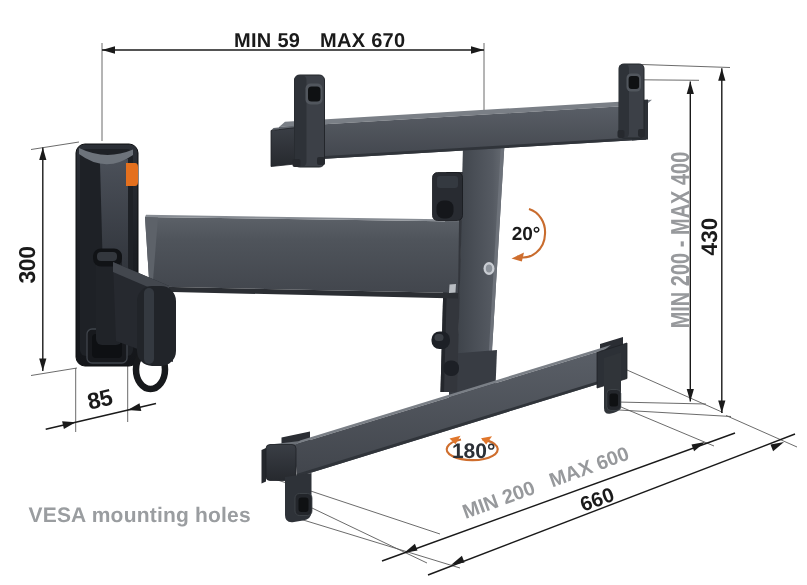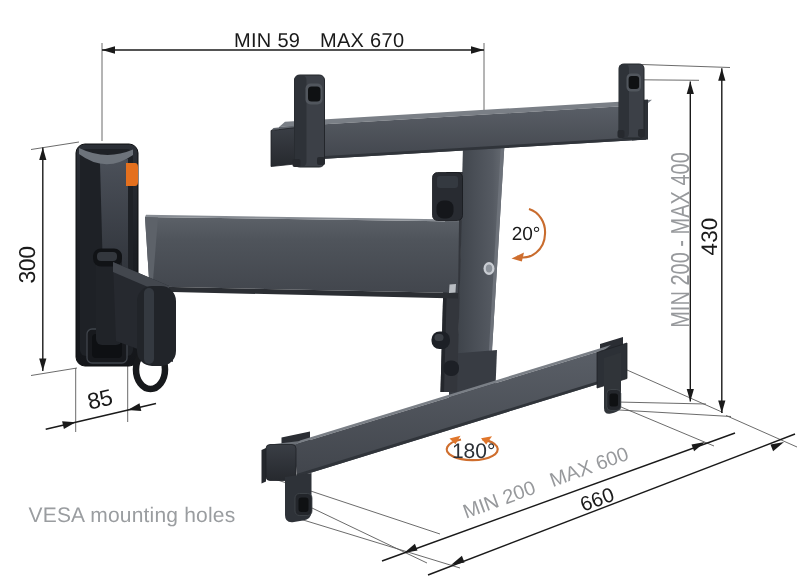--- a/index.html
+++ b/index.html
@@ -1,16 +1,16 @@
 <!DOCTYPE html>
 <html><head>
 <meta charset="utf-8">
 <style>
   html,body{margin:0;padding:0;background:#ffffff;}
-  .wrap{width:800px;height:585px;overflow:hidden;background:#ffffff;}
+  .wrap{width:800px;height:585px;overflow:hidden;background:#ffffff;font-weight:bold;}
   text{font-family:"Liberation Sans", sans-serif;-webkit-font-smoothing:antialiased;}
   svg{text-rendering:geometricPrecision;}
 </style>
 </head>
 <body>
 <div class="wrap">
 <svg width="807" height="585" viewBox="0 0 807 585">
 <defs>
   <linearGradient id="gRail" x1="0" y1="0" x2="0" y2="1">
     <stop offset="0" stop-color="#5a5f67"></stop>

